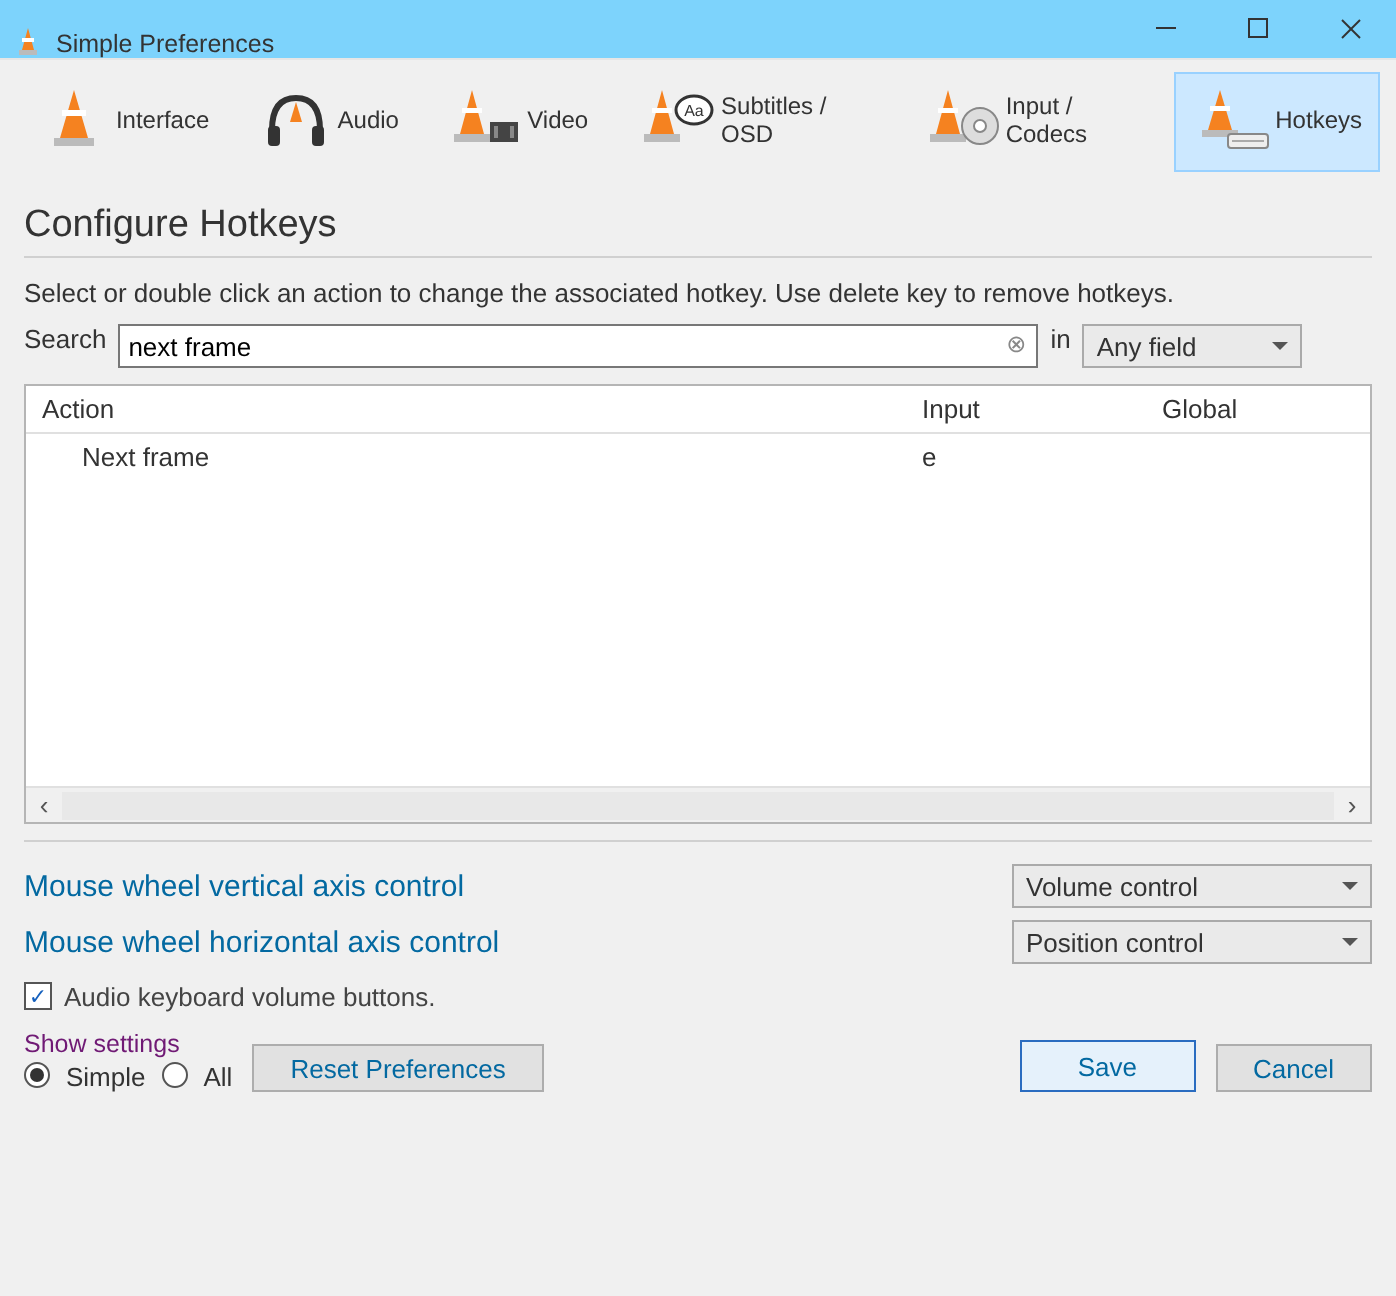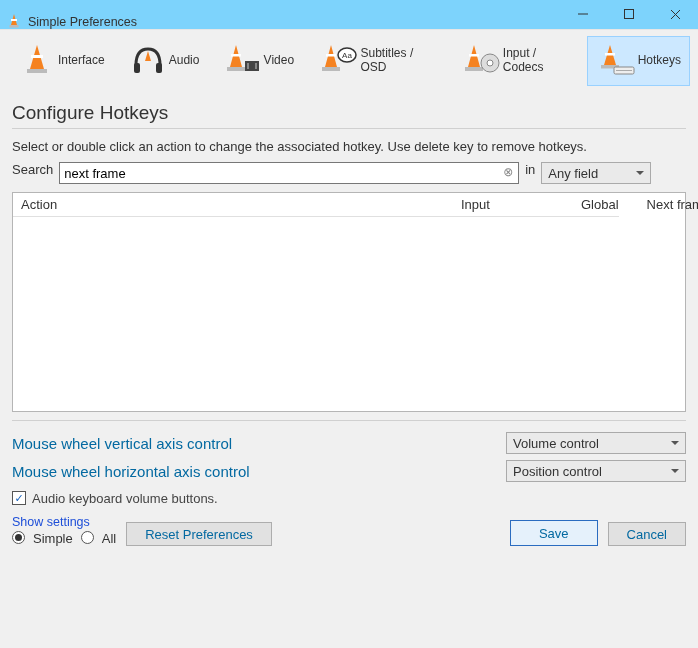--- a/index.html
+++ b/index.html
@@ -134,20 +134,21 @@
     top: 8px;
     border-left: 4px solid transparent;
     border-right: 4px solid transparent;
     border-top: 4px solid #555;
   }
   .table-wrap {
     border: 1px solid #b5b5b5;
     background: #fff;
     height: 220px;
     display: flex;
+    flex-direction: column;
   }
   .thead {
     display: flex;
     height: 24px;
     border-bottom: 1px solid #e0e0e0;
     font-size: 13px;
     color: #333;
     align-items: center;
   }
   .th, .td { padding-left: 8px; }
@@ -235,21 +236,21 @@
     display: flex;
     align-items: flex-end;
     padding: 4px 12px 10px 12px;
     gap: 10px;
   }
   .show-settings {
     display: flex;
     flex-direction: column;
     gap: 2px;
   }
-  .show-settings .lbl { font-size: 12.5px; color: #1d4ed8; }
+  .show-settings .lbl { font-size: 12.5px; color: #701a75; }
   .radios { display: flex; gap: 8px; font-size: 13px; }
   .radio {
     width: 13px;
     height: 13px;
     border: 1px solid #555;
     border-radius: 50%;
     background: #fff;
     display: inline-flex;
     align-items: center;
     justify-content: center;

